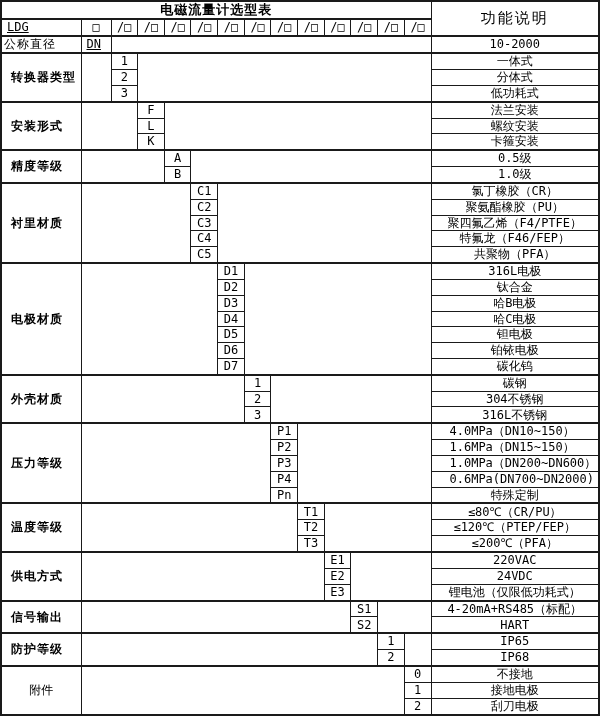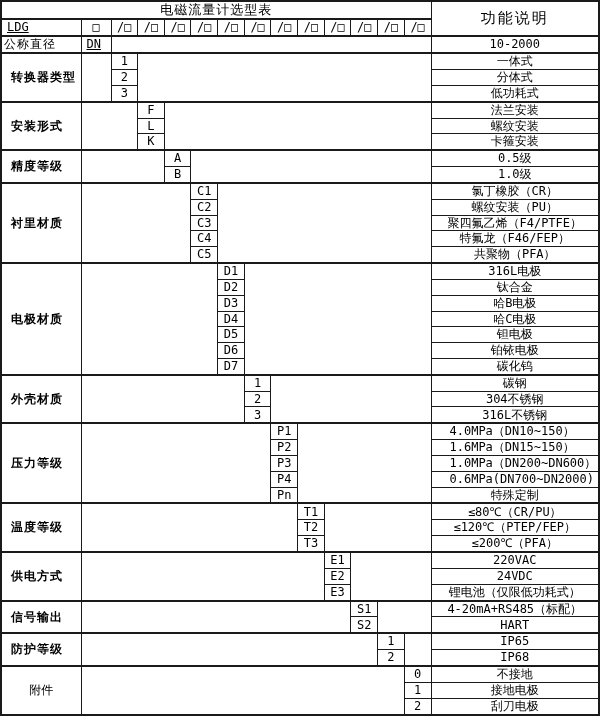--- a/index.html
+++ b/index.html
@@ -14,21 +14,21 @@
   td {
     border: 1px solid #1a1a1a;
     padding: 0;
     text-align: center;
     vertical-align: middle;
     white-space: nowrap;
     overflow: hidden;
     line-height: 1.05;
   }
   td.bt  { border-top: 2px solid #1a1a1a; }      
-  td.title { font-size: 13px; letter-spacing: 1px; }
+  td.title { font-size: 13px; letter-spacing: 1px; font-weight: bold; }
   td.fhead { font-size: 15px; letter-spacing: 2px; }
   td.left  { text-align: left; padding-left: 5px; text-decoration: underline; }
   td.lbl   { text-align: left; padding-left: 9px; letter-spacing: 1px; font-weight: bold; }
   td.lbl2  { text-align: left; padding-left: 2px; letter-spacing: 1px; margin-left: 16px; }
   td.ctr   { text-align: center; padding-left: 0; }
   td.dleft { text-align: left; padding-left: 18px; }
   td.code  { font-size: 12px; }
   td.slash { font-size: 12px; letter-spacing: 0; }
 </style>
 </head>
@@ -122,21 +122,21 @@
       </tr>
       <tr>
         <td class="lbl bt" rowspan="5">衬里材质</td>
         <td class="bt" colspan="4" rowspan="5"></td>
         <td class="code bt">C1</td>
         <td class="bt" colspan="8" rowspan="5"></td>
         <td class=" bt">氯丁橡胶（CR）</td>
       </tr>
       <tr>
         <td class="code">C2</td>
-        <td>螺纹安装（PU）</td>
+        <td>聚氨酯橡胶（PU）</td>
       </tr>
       <tr>
         <td class="code">C3</td>
         <td>聚四氟乙烯（F4/PTFE）</td>
       </tr>
       <tr>
         <td class="code">C4</td>
         <td>特氟龙（F46/FEP）</td>
       </tr>
       <tr>

